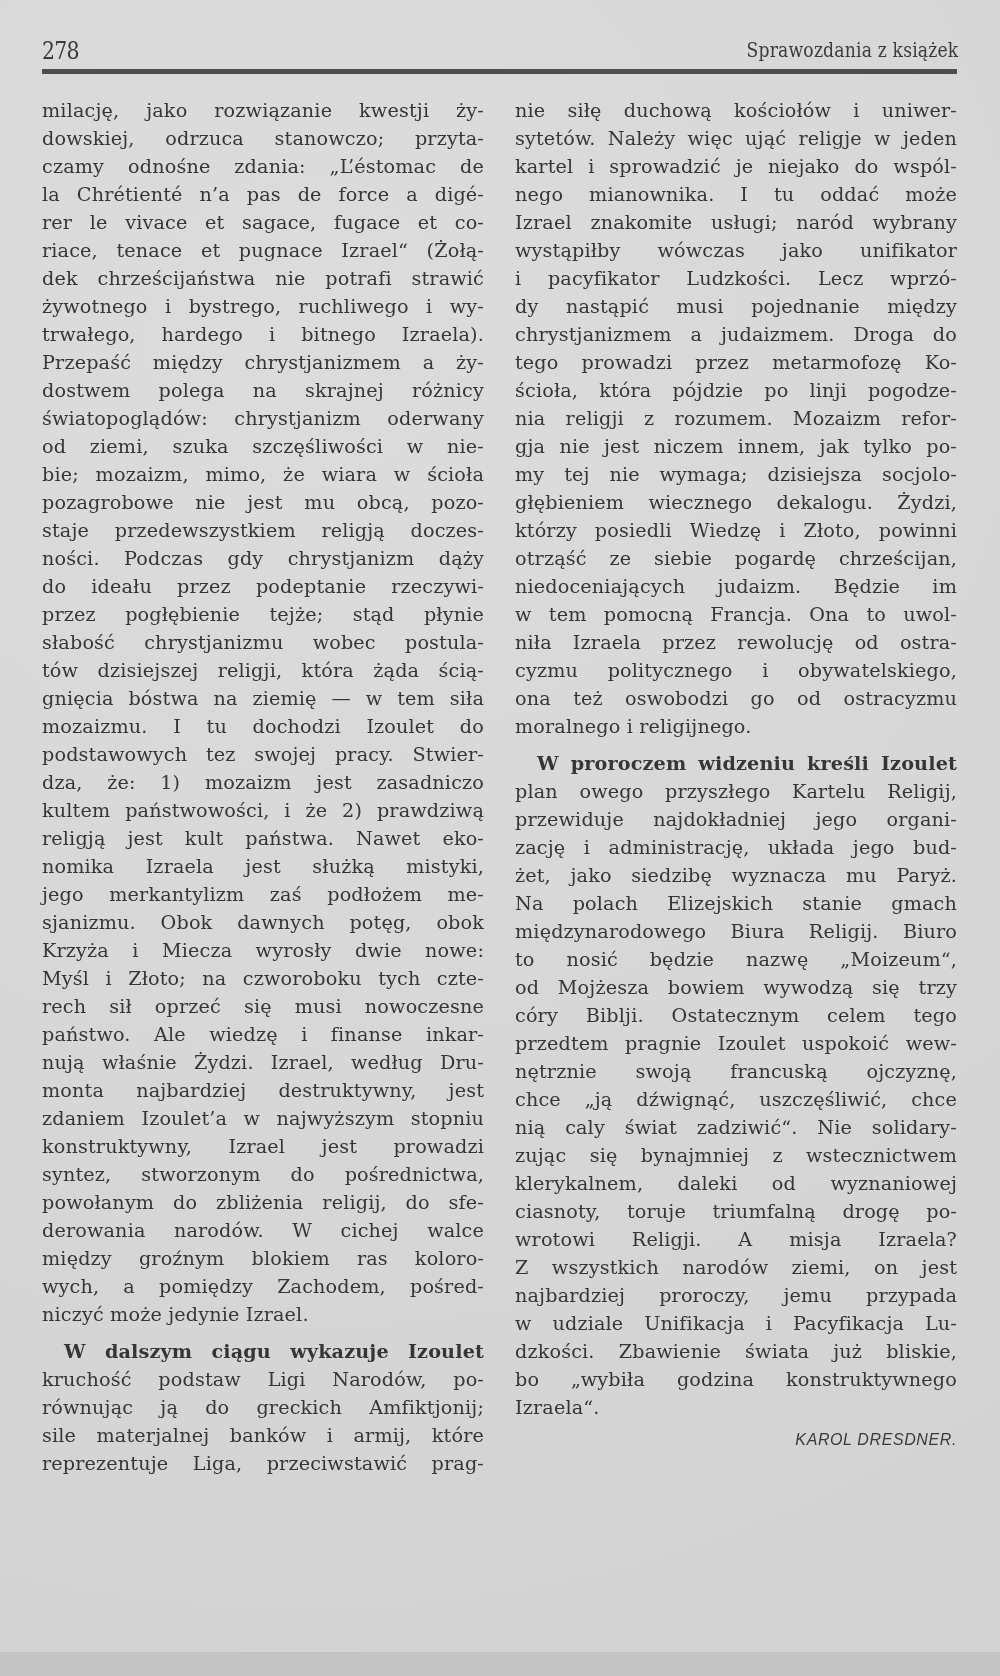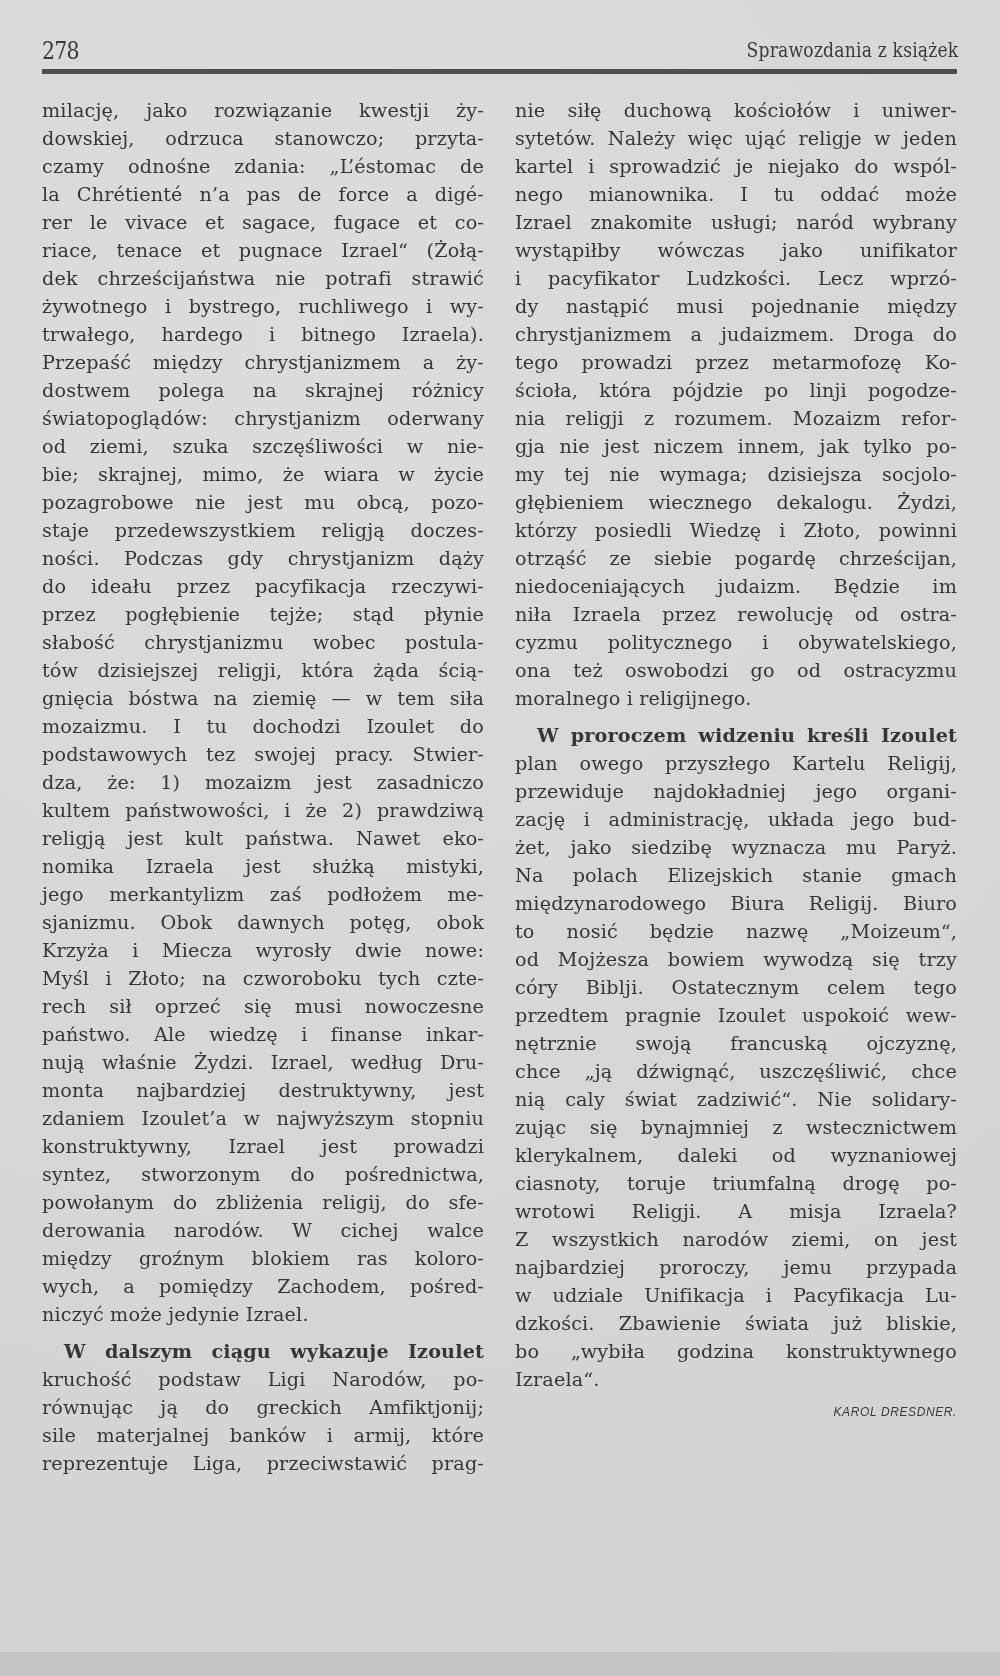--- a/index.html
+++ b/index.html
@@ -49,21 +49,21 @@
     height: 28px; line-height: 28px;
     white-space: nowrap; overflow: visible;
     text-align: justify; text-align-last: justify;
     letter-spacing: 0.15px;
   }
   .line.last { text-align-last: left; }
   .line.indent { padding-left: 22px; font-weight: bold; }
   .para-gap { height: 9px; }
   .signature {
     font-family: "Liberation Sans", sans-serif;
-    font-style: italic; font-size: 12px; letter-spacing: 0.6px;
+    font-style: italic; font-size: 16px; letter-spacing: 0.6px;
     text-align: right; height: 36px; line-height: 36px;
     padding-right: 0; color: #3a3a3a;
   }
 </style>
 </head>
 <body>
 
 <div class="page">
   <div class="running-head">
     <span class="page-number">278</span>
@@ -79,25 +79,25 @@
         <div class="line">la Chrétienté n’a pas de force a digé-</div>
         <div class="line">rer le vivace et sagace, fugace et co-</div>
         <div class="line">riace, tenace et pugnace Izrael“ (Żołą-</div>
         <div class="line">dek chrześcijaństwa nie potrafi strawić</div>
         <div class="line">żywotnego i bystrego, ruchliwego i wy-</div>
         <div class="line">trwałego, hardego i bitnego Izraela).</div>
         <div class="line">Przepaść między chrystjanizmem a ży-</div>
         <div class="line">dostwem polega na skrajnej różnicy</div>
         <div class="line">światopoglądów: chrystjanizm oderwany</div>
         <div class="line">od ziemi, szuka szczęśliwości w nie-</div>
-        <div class="line">bie; skrajnej, mimo, że wiara w życie</div>
+        <div class="line">bie; mozaizm, mimo, że wiara w ścioła</div>
         <div class="line">pozagrobowe nie jest mu obcą, pozo-</div>
         <div class="line">staje przedewszystkiem religją doczes-</div>
         <div class="line">ności. Podczas gdy chrystjanizm dąży</div>
-        <div class="line">do ideału przez pacyfikacja rzeczywi-</div>
+        <div class="line">do ideału przez podeptanie rzeczywi-</div>
         <div class="line">przez pogłębienie tejże; stąd płynie</div>
         <div class="line">słabość chrystjanizmu wobec postula-</div>
         <div class="line">tów dzisiejszej religji, która żąda ścią-</div>
         <div class="line">gnięcia bóstwa na ziemię — w tem siła</div>
         <div class="line">mozaizmu. I tu dochodzi Izoulet do</div>
         <div class="line">podstawowych tez swojej pracy. Stwier-</div>
         <div class="line">dza, że: 1) mozaizm jest zasadniczo</div>
         <div class="line">kultem państwowości, i że 2) prawdziwą</div>
         <div class="line">religją jest kult państwa. Nawet eko-</div>
         <div class="line">nomika Izraela jest służką mistyki,</div>
@@ -141,20 +141,21 @@
         <div class="line">chrystjanizmem a judaizmem. Droga do</div>
         <div class="line">tego prowadzi przez metarmofozę Ko-</div>
         <div class="line">ścioła, która pójdzie po linji pogodze-</div>
         <div class="line">nia religji z rozumem. Mozaizm refor-</div>
         <div class="line">gja nie jest niczem innem, jak tylko po-</div>
         <div class="line">my tej nie wymaga; dzisiejsza socjolo-</div>
         <div class="line">głębieniem wiecznego dekalogu. Żydzi,</div>
         <div class="line">którzy posiedli Wiedzę i Złoto, powinni</div>
         <div class="line">otrząść ze siebie pogardę chrześcijan,</div>
         <div class="line">niedoceniających judaizm. Będzie im</div>
+        <div class="line">w tem pomocną Francja. Ona to uwol-</div>
         <div class="line">niła Izraela przez rewolucję od ostra-</div>
         <div class="line">cyzmu politycznego i obywatelskiego,</div>
         <div class="line">ona też oswobodzi go od ostracyzmu</div>
         <div class="line last">moralnego i religijnego.</div>
       </div>
     <div class="para-gap"></div>
     <div id="right-p2">
         <div class="line indent">W proroczem widzeniu kreśli Izoulet</div>
         <div class="line">plan owego przyszłego Kartelu Religij,</div>
         <div class="line">przewiduje najdokładniej jego organi-</div>

